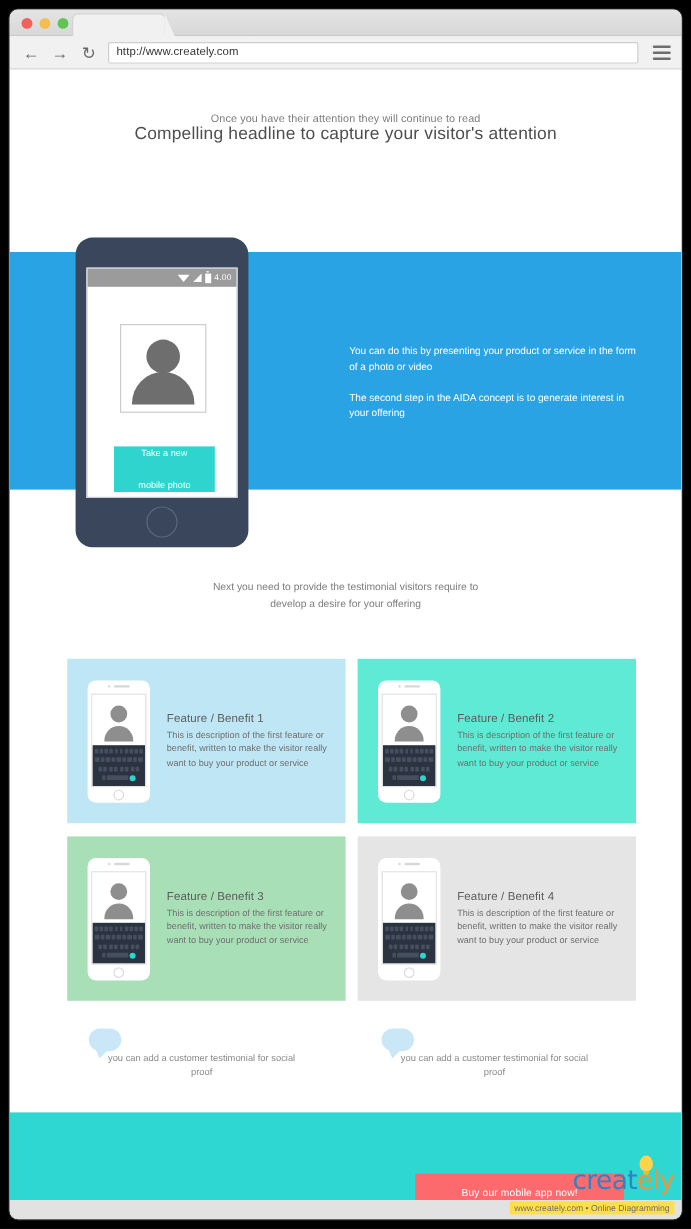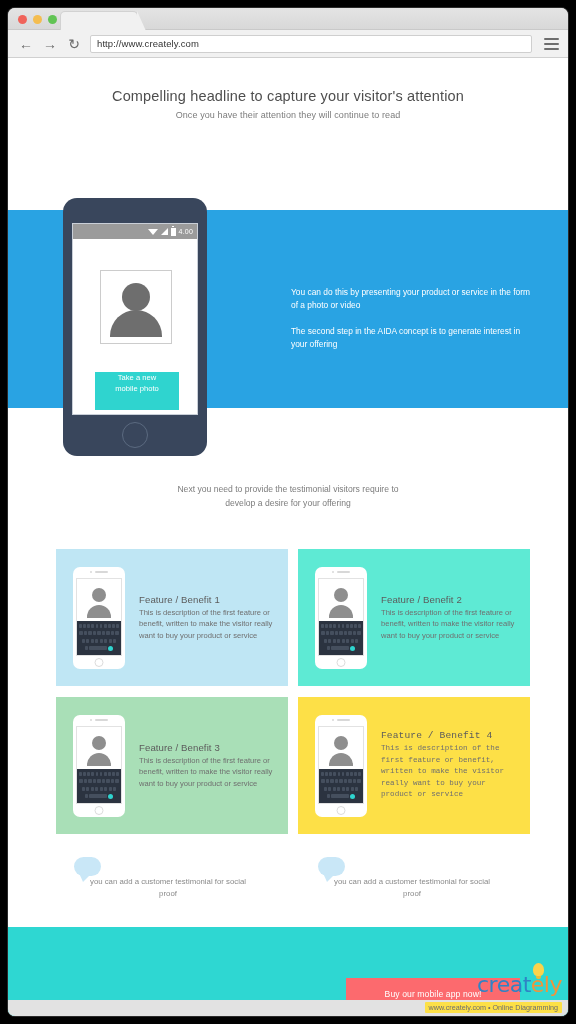--- a/index.html
+++ b/index.html
@@ -154,21 +154,21 @@
     background: #6e6e6e;
   }
   #big-avatar-box { position: absolute; left: 27px; top: 46px; width: 72px; height: 74px; }
   #big-avatar-box .head { top: 12px; width: 28px; height: 28px; }
   #big-avatar-box .body { bottom: 6px; width: 52px; height: 27px; border-radius: 26px 26px 0 0; }
 
   #photo-button {
     position: absolute; left: 22px; top: 148px;
     width: 84px; height: 38px;
     background: #2fd4cf;
-    display: flex; flex-direction: column; align-items: center; justify-content: flex-start;
+    display: flex; flex-direction: column; align-items: center; justify-content: space-between;
     color: #ffffff; font-size: 7.6px; line-height: 1.45; text-align: center;
   }
   #big-home-btn {
     position: absolute; left: 50%; transform: translateX(-50%);
     bottom: 8px; width: 26px; height: 26px;
     border: 1.5px solid #5b6a80; border-radius: 50%;
     background: #39465c;
   }
 
   
@@ -179,21 +179,21 @@
 
   
   .card {
     position: absolute;
     width: 232px; height: 137px;
     display: flex; align-items: center;
   }
   #card-1 { left: 48px; top: 491px; background: #bfe6f4; }
   #card-2 { left: 290px; top: 491px; background: #5eead4; }
   #card-3 { left: 48px; top: 639px; background: #a9dfb7; }
-  #card-4 { left: 290px; top: 639px; background: #fde047; font-family: Liberation Mono, monospace; }
+  #card-4 { left: 290px; top: 639px; background: #e5e5e5; }
 
   .mini-phone {
     position: relative;
     width: 52px; height: 102px;
     margin-left: 17px;
     background: #ffffff;
     border-radius: 7px;
     flex: none;
   }
   .mini-top {
@@ -330,22 +330,22 @@
     <div id="menu-button">
       <i></i>
         <i></i>
         <i></i>
     </div>
   </div>
 
   <div id="page">
 
     <div id="hero">
+      <div id="subheadline">Once you have their attention they will continue to read</div>
       <div id="headline">Compelling headline to capture your visitor's attention</div>
-      <div id="subheadline">Once you have their attention they will continue to read</div>
     </div>
 
     <div id="blue-band"></div>
 
     <div id="blue-copy">
       <p>You can do this by presenting your product or service in the form of a photo or video</p>
       <p>The second step in the AIDA concept is to generate interest in your offering</p>
     </div>
 
     <div id="big-phone">

